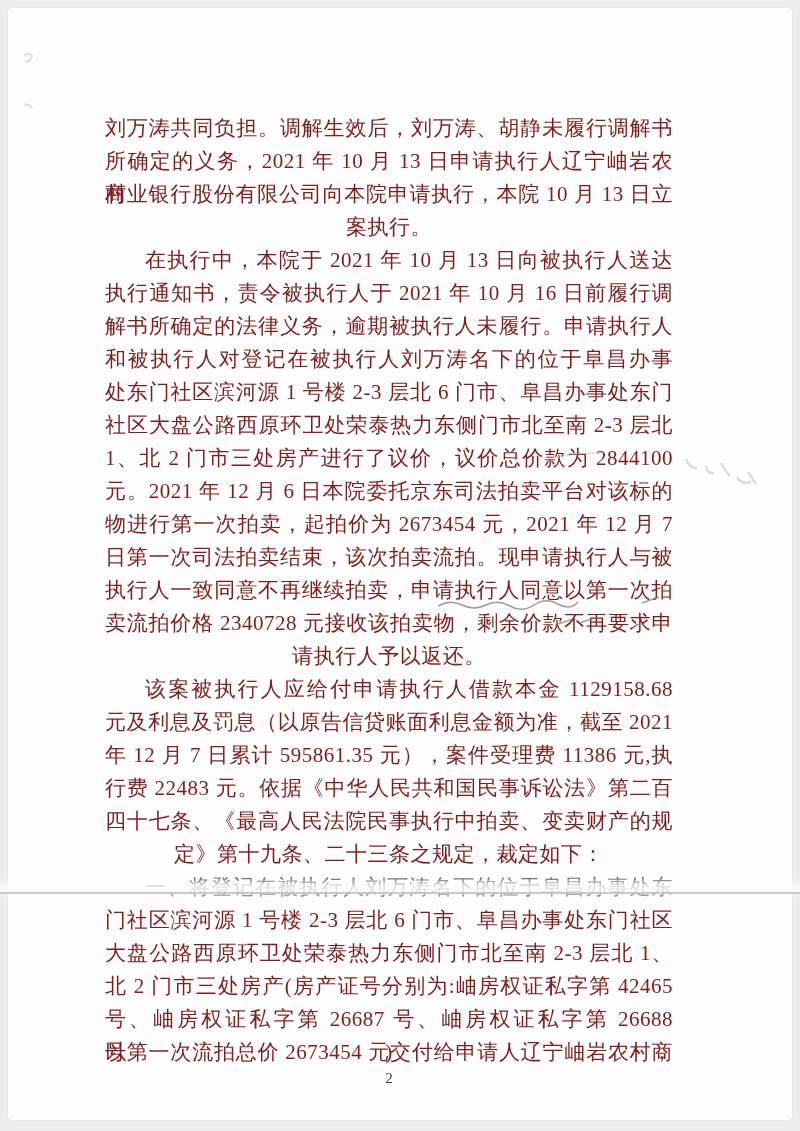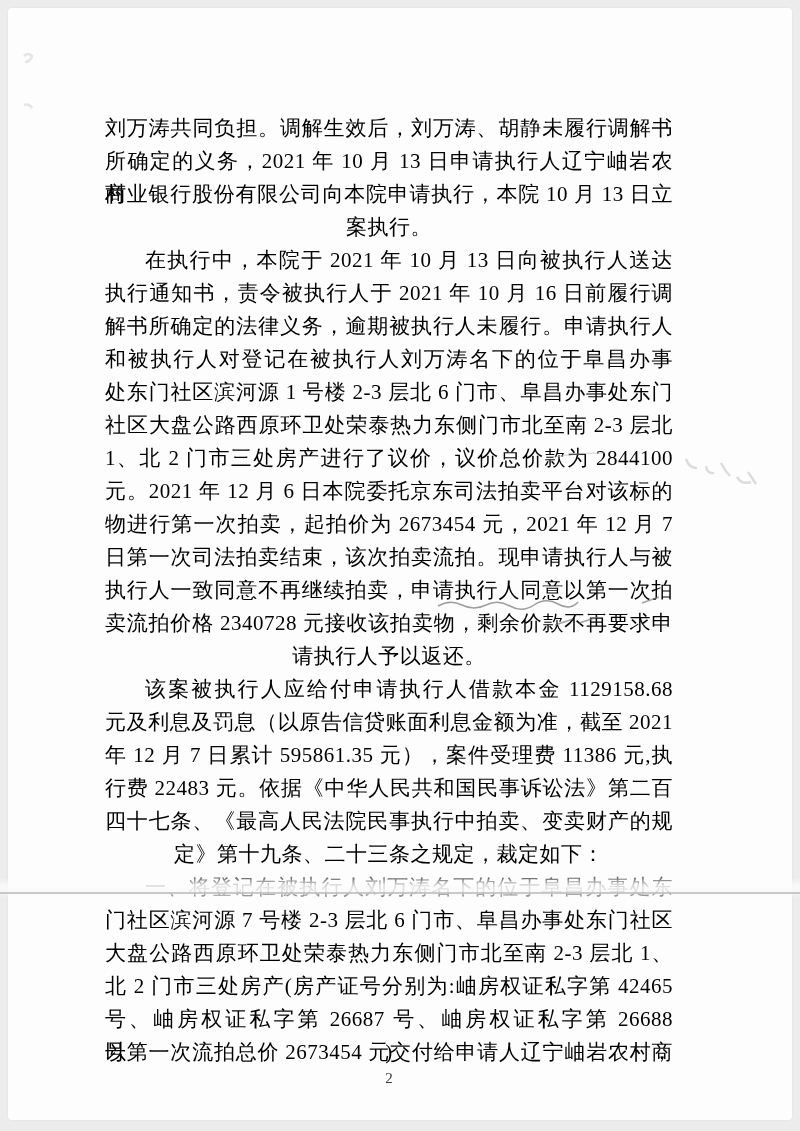--- a/index.html
+++ b/index.html
@@ -20,21 +20,21 @@
   }
   .doc-body{
     position:absolute;
     left:97px;top:104px;
     width:568px;
   }
   .ln{
     height:33px;
     line-height:33px;
     font-size:21px;
-    color:#000000;
+    color:#7f1d1d;
     letter-spacing:0.5px;
   }
   .j{ text-align:justify; text-align-last:justify; }
   .end{ text-align:center; }
   .ind{ text-indent:40px; }
   .faded{ color:#6b6b6b; }
   .page-number{
     position:absolute;
     left:97px;top:1062px;
     width:568px;
@@ -97,21 +97,21 @@
       <div>
         <div class="ln j ind">该案被执行人应给付申请执行人借款本金 1129158.68</div>
         <div class="ln j">元及利息及罚息（以原告信贷账面利息金额为准，截至 2021</div>
         <div class="ln j">年 12 月 7 日累计 595861.35 元），案件受理费 11386 元,执</div>
         <div class="ln j">行费 22483 元。依据《中华人民共和国民事诉讼法》第二百</div>
         <div class="ln j">四十七条、《最高人民法院民事执行中拍卖、变卖财产的规</div>
         <div class="ln end">定》第十九条、二十三条之规定，裁定如下：</div>
       </div>
       <div>
         <div class="ln j ind faded">一、将登记在被执行人刘万涛名下的位于阜昌办事处东</div>
-        <div class="ln j">门社区滨河源 7 号楼 2-3 层北 6 门市、阜昌办事处东门社区</div>
+        <div class="ln j">门社区滨河源 1 号楼 2-3 层北 6 门市、阜昌办事处东门社区</div>
         <div class="ln j">大盘公路西原环卫处荣泰热力东侧门市北至南 2-3 层北 1、</div>
         <div class="ln j">北 2 门市三处房产(房产证号分别为:岫房权证私字第 42465</div>
         <div class="ln j">号、岫房权证私字第 26687 号、岫房权证私字第 26688 号)，</div>
         <div class="ln j">以第一次流拍总价 2673454 元交付给申请人辽宁岫岩农村商</div>
       </div>
     </div>
   <div class="page-number">2</div>
 </div>
 
 <svg class="marks-svg" viewBox="0 0 800 1131" xmlns="http://www.w3.org/2000/svg">

